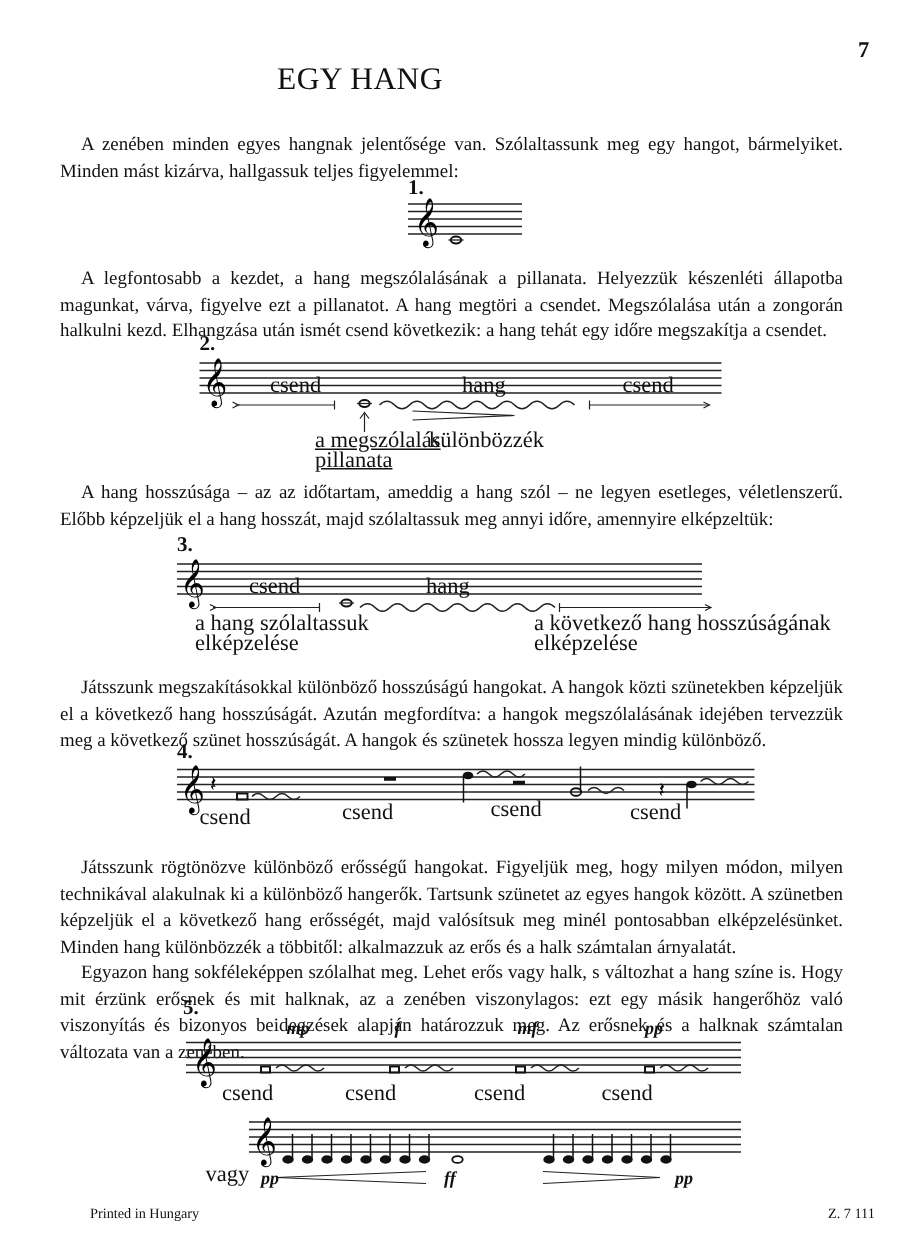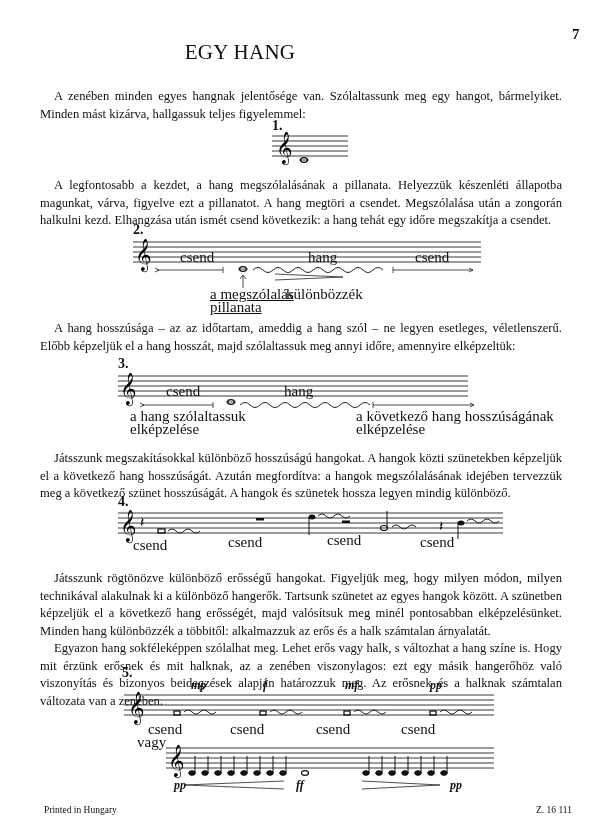--- a/index.html
+++ b/index.html
@@ -10,21 +10,21 @@
   .abs { position: absolute; }
   .page-num { left: 572px; top: 26px; font-size: 15px; font-weight: bold; }
   .title { left: 0; width: 480px; top: 40px; text-align: center; font-size: 21px; letter-spacing: 0.3px; }
   .para {
     left: 40px; width: 522px; font-size: 12.6px; line-height: 17.5px; text-align: justify;
   }
   .para p { margin: 0; text-indent: 14px; }
   .ex-num { font-weight: bold; font-size: 14px; }
   .lbl { font-size: 15px; line-height: 13px; white-space: nowrap; }
   .dyn { font-style: italic; font-weight: bold; font-size: 12px; }
-  .foot { font-size: 9.5px; }
+  .foot { font-size: 9.5px; margin-left: 16px; }
   svg { position: absolute; overflow: visible; }
 </style>
 </head>
 <body>
 
 <div class="abs page-num">7</div>
 <div class="abs title">EGY HANG</div>
 
 <div class="abs para" style="top:88px;">
   <p>A zenében minden egyes hangnak jelentősége van. Szólaltassunk meg egy hangot, bármelyiket. Minden mást kizárva, hallgassuk teljes figyelemmel:</p>
@@ -177,21 +177,21 @@
     <path d="M146 19 q4 -4 8 0 t8 0 t8 0 t8 0"></path>
     <path d="M230 19 q4 -4 8 0 t8 0 t8 0 t8 0"></path>
     <path d="M316 19 q4 -4 8 0 t8 0 t8 0 t8 0"></path>
   </g>
 </svg>
 <div class="abs lbl" style="left:148px; top:723px;">csend</div>
 <div class="abs lbl" style="left:230px; top:723px;">csend</div>
 <div class="abs lbl" style="left:316px; top:723px;">csend</div>
 <div class="abs lbl" style="left:401px; top:723px;">csend</div>
 
-<div class="abs lbl" style="left:137px; top:736px;">vagy</div>
+<div class="abs lbl" style="left:137px; top:777px;">vagy</div>
 <svg style="left:166px; top:746px;" width="330" height="45">
   <g stroke="#222" stroke-width="0.9">
     <line x1="0" y1="2" x2="328" y2="2"></line>
       <line x1="0" y1="7" x2="328" y2="7"></line>
     <line x1="0" y1="12" x2="328" y2="12"></line>
       <line x1="0" y1="17" x2="328" y2="17"></line>
     <line x1="0" y1="22" x2="328" y2="22"></line>
   </g>
   <text x="2" y="24" font-size="28" font-family="DejaVu Sans, sans-serif">𝄞</text>
   <g fill="#111" stroke="#111" stroke-width="1">
@@ -228,13 +228,13 @@
   </g>
   <ellipse cx="139" cy="27" rx="3.5" ry="2.3" fill="none" stroke="#111" stroke-width="1.2"></ellipse>
   <path d="M18 39 L118 35 M18 39 L118 43" fill="none" stroke="#222" stroke-width="0.8"></path>
   <path d="M196 35 L274 39 L196 43" fill="none" stroke="#222" stroke-width="0.8"></path>
 </svg>
 <div class="abs dyn" style="left:174px; top:778px;">pp</div>
 <div class="abs dyn" style="left:296px; top:778px;">ff</div>
 <div class="abs dyn" style="left:450px; top:778px;">pp</div>
 
 <div class="abs foot" style="left:44px; top:805px;">Printed in Hungary</div>
-<div class="abs foot" style="left:536px; top:805px;">Z. 16 111</div>
+<div class="abs foot" style="left:536px; top:805px;">Z. 7 111</div>
 
 </body></html>

